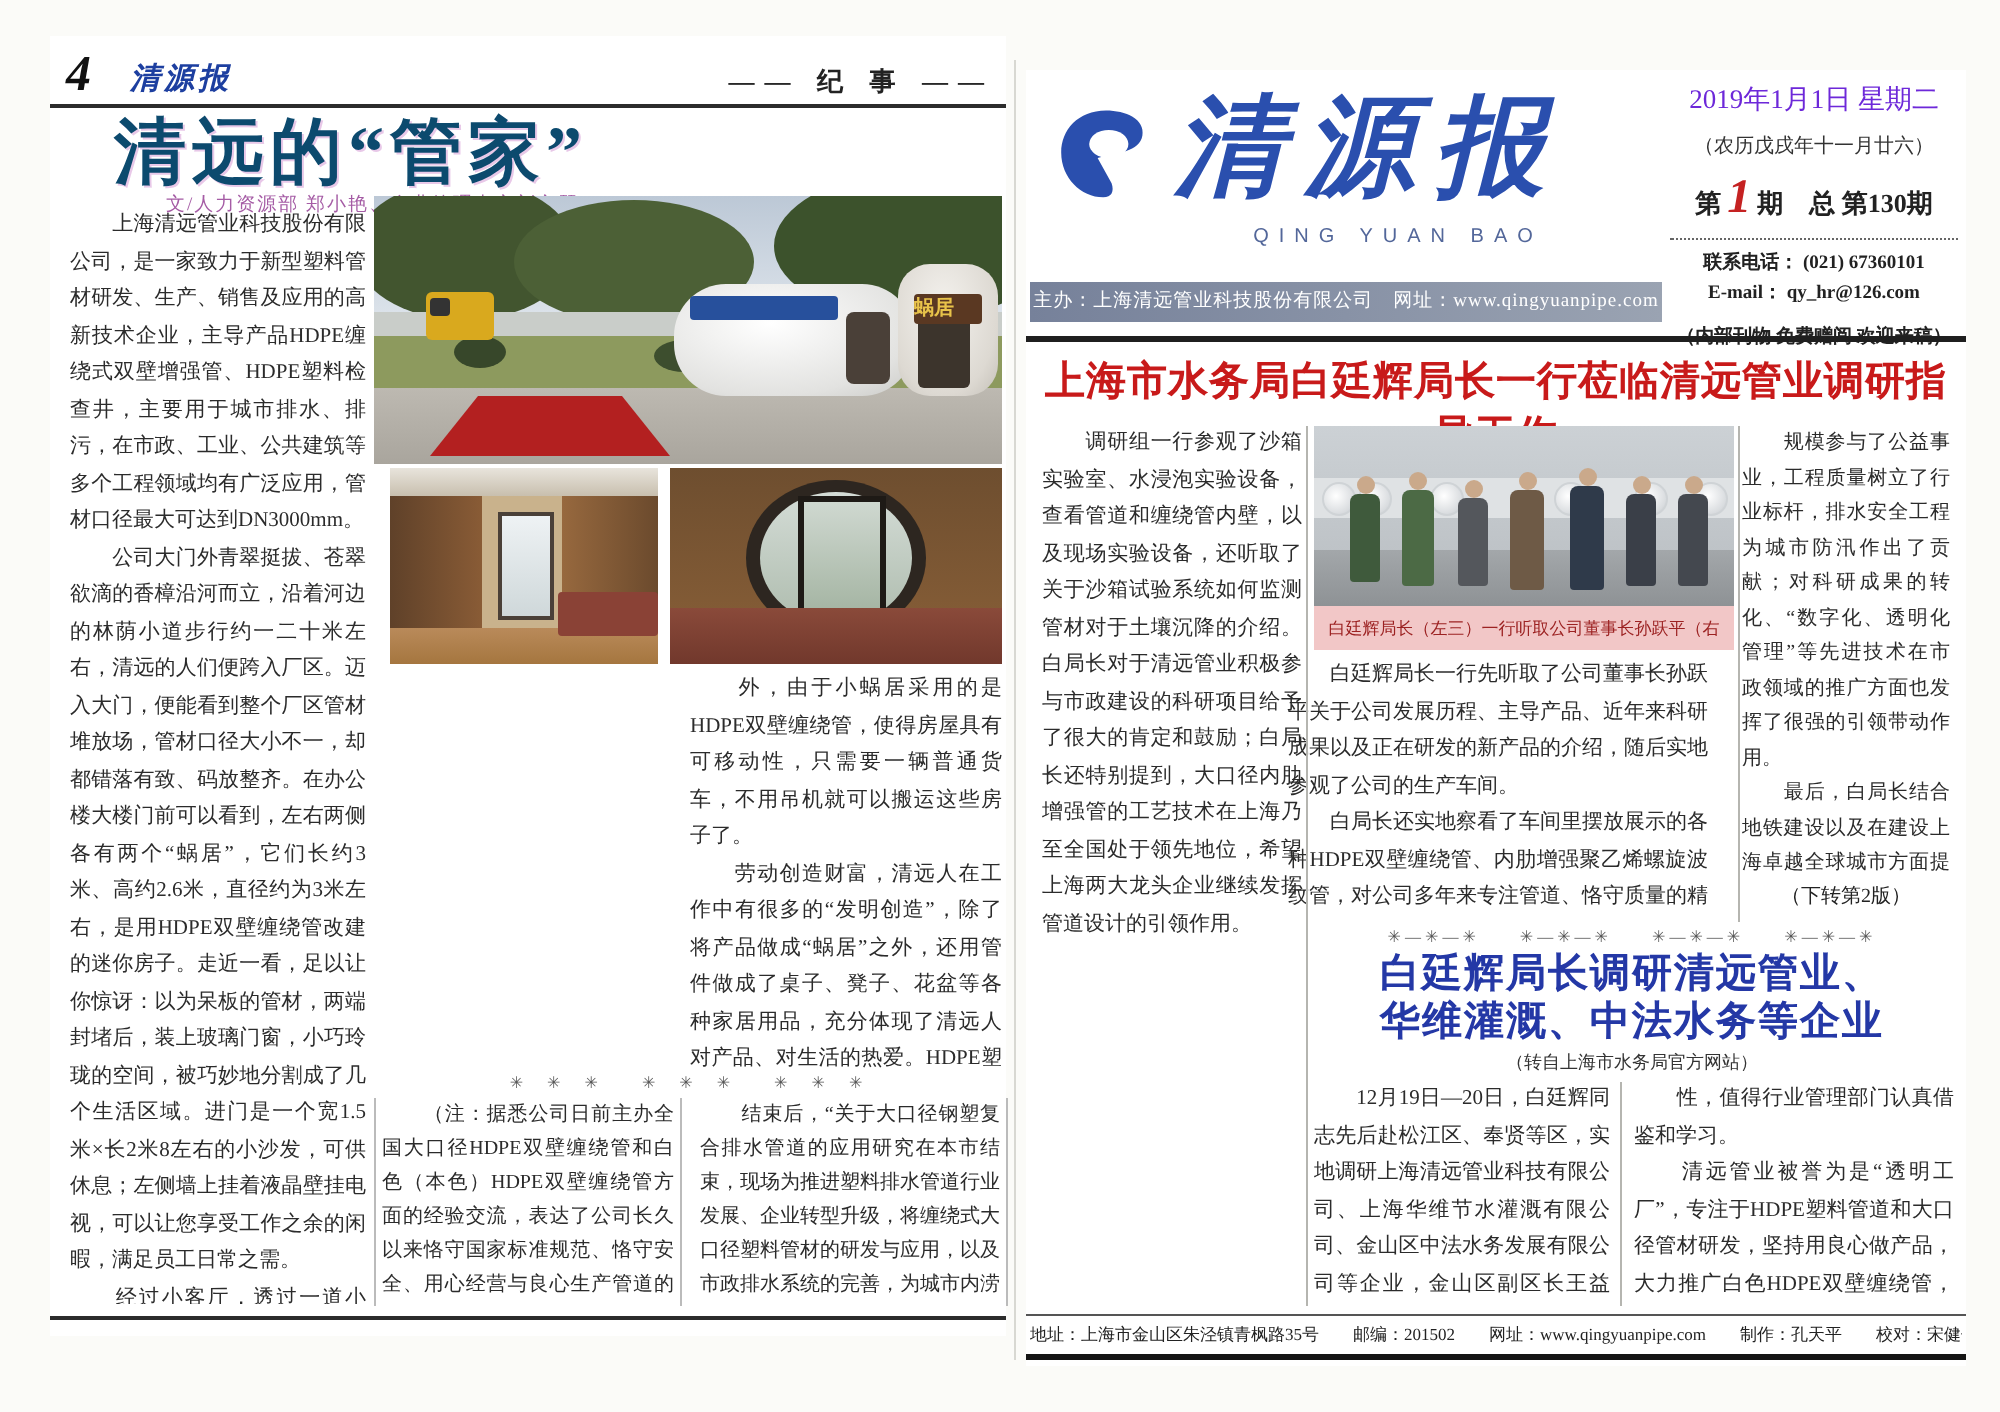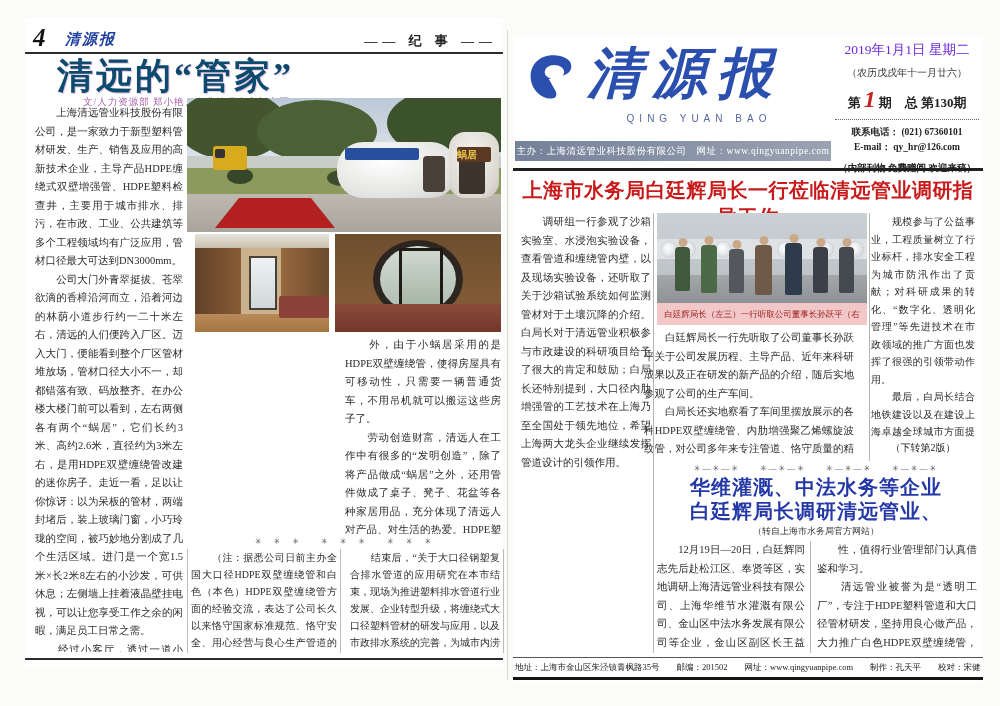--- a/index.html
+++ b/index.html
@@ -228,22 +228,22 @@
       <p>　　规模参与了公益事业，工程质量树立了行业标杆，排水安全工程为城市防汛作出了贡献；对科研成果的转化、“数字化、透明化管理”等先进技术在市政领域的推广方面也发挥了很强的引领带动作用。</p>
       <p>　　最后，白局长结合地铁建设以及在建设上海卓越全球城市方面提出了殷切的希望。</p>
     </div>
   <div class="r-colC-end">（下转第2版）</div>
 
   <div class="vrule" style="left:140px;top:178px;height:440px;"></div>
   <div class="vrule" style="left:356px;top:178px;height:248px;"></div>
 
   <div class="ast-row r-ast">✳—✳—✳　　✳—✳—✳　　✳—✳—✳　　✳—✳—✳</div>
   <div class="r-headline2">
+    <div>白廷辉局长调研清远管业、</div>
     <div>华维灌溉、中法水务等企业</div>
-    <div>白廷辉局长调研清远管业、</div>
   </div>
   <div class="r-credit">（转自上海市水务局官方网站）</div>
   <div class="col colRB2">
       <p>　　12月19日—20日，白廷辉同志先后赴松江区、奉贤等区，实地调研上海清远管业科技有限公司、上海华维节水灌溉有限公司、金山区中法水务发展有限公司等企业，金山区副区长王益群、奉贤区副区长顾佾等分别参加调研。</p>
     </div>
   <div class="col colRC2">
       <p>　　性，值得行业管理部门认真借鉴和学习。</p>
       <p>　　清远管业被誉为是“透明工厂”，专注于HDPE塑料管道和大口径管材研发，坚持用良心做产品，大力推广白色HDPE双壁缠绕管，守住安全环保底线。排水行业管理部门要加大推广和应用力度，在雨水泵站改造、管道修复和污水处理设施建设上为企业提供更多展示平台。</p>
     </div>
   <div class="vrule" style="left:297px;top:506px;height:112px;"></div>

